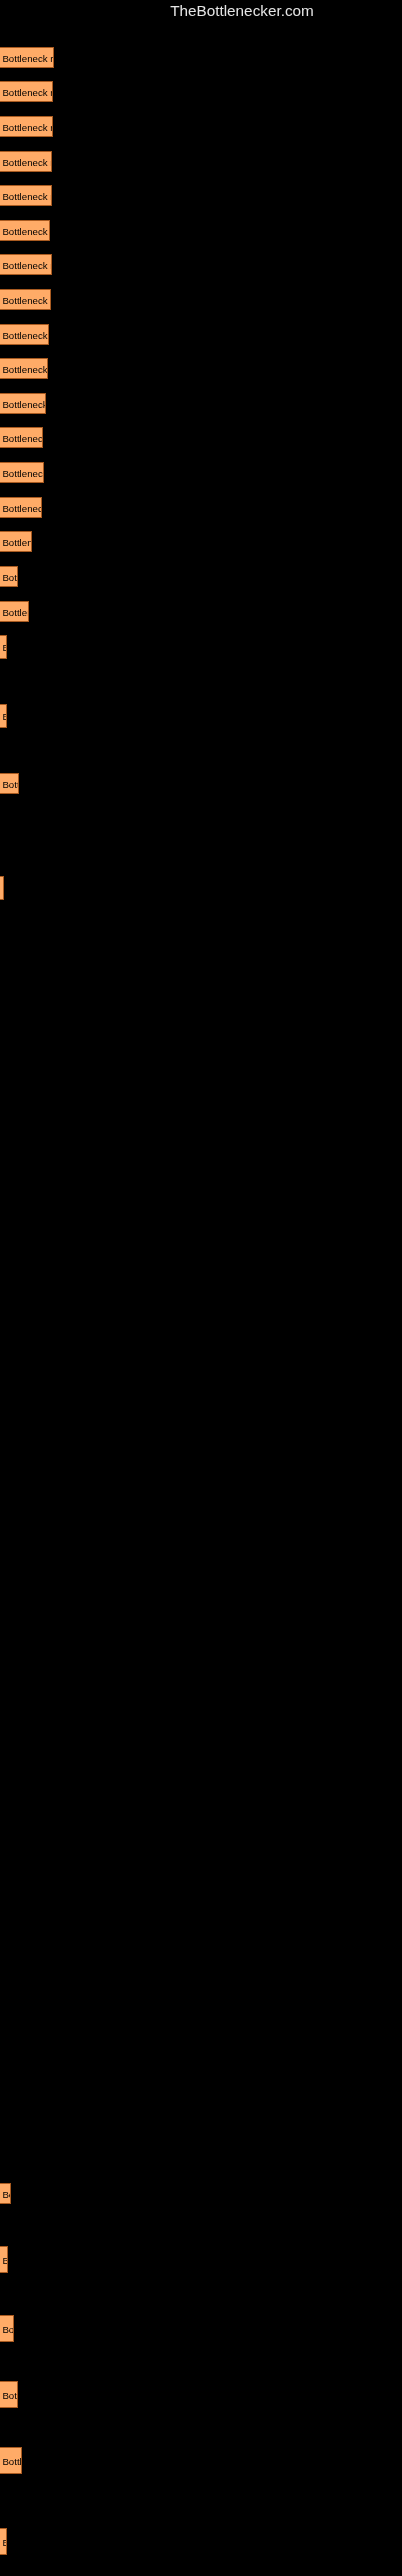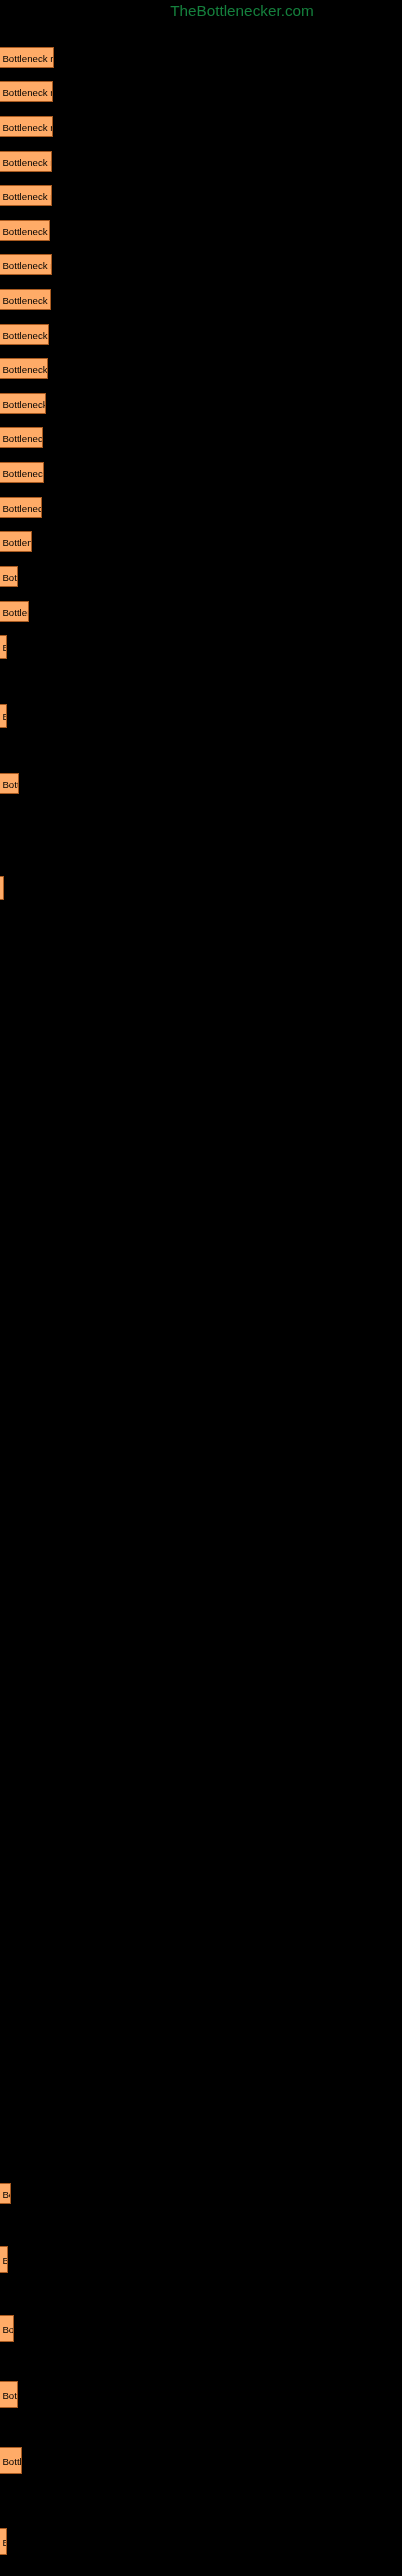--- a/index.html
+++ b/index.html
@@ -18,21 +18,21 @@
     overflow: hidden;
   }
   #chart-title {
     position: absolute;
     left: 0;
     top: 1.6px;
     width: 403px;
     text-align: center;
     padding-left: 81px;
     box-sizing: border-box;
-    color: #15803d;
+    color: #e5e5e5;
     font-size: 15.3px;
     font-family: "Liberation Sans", sans-serif;
     letter-spacing: 0px;
     white-space: nowrap;
   }
   #plot-area {
     position: absolute;
     left: 0;
     top: 0;
     width: 403px;

